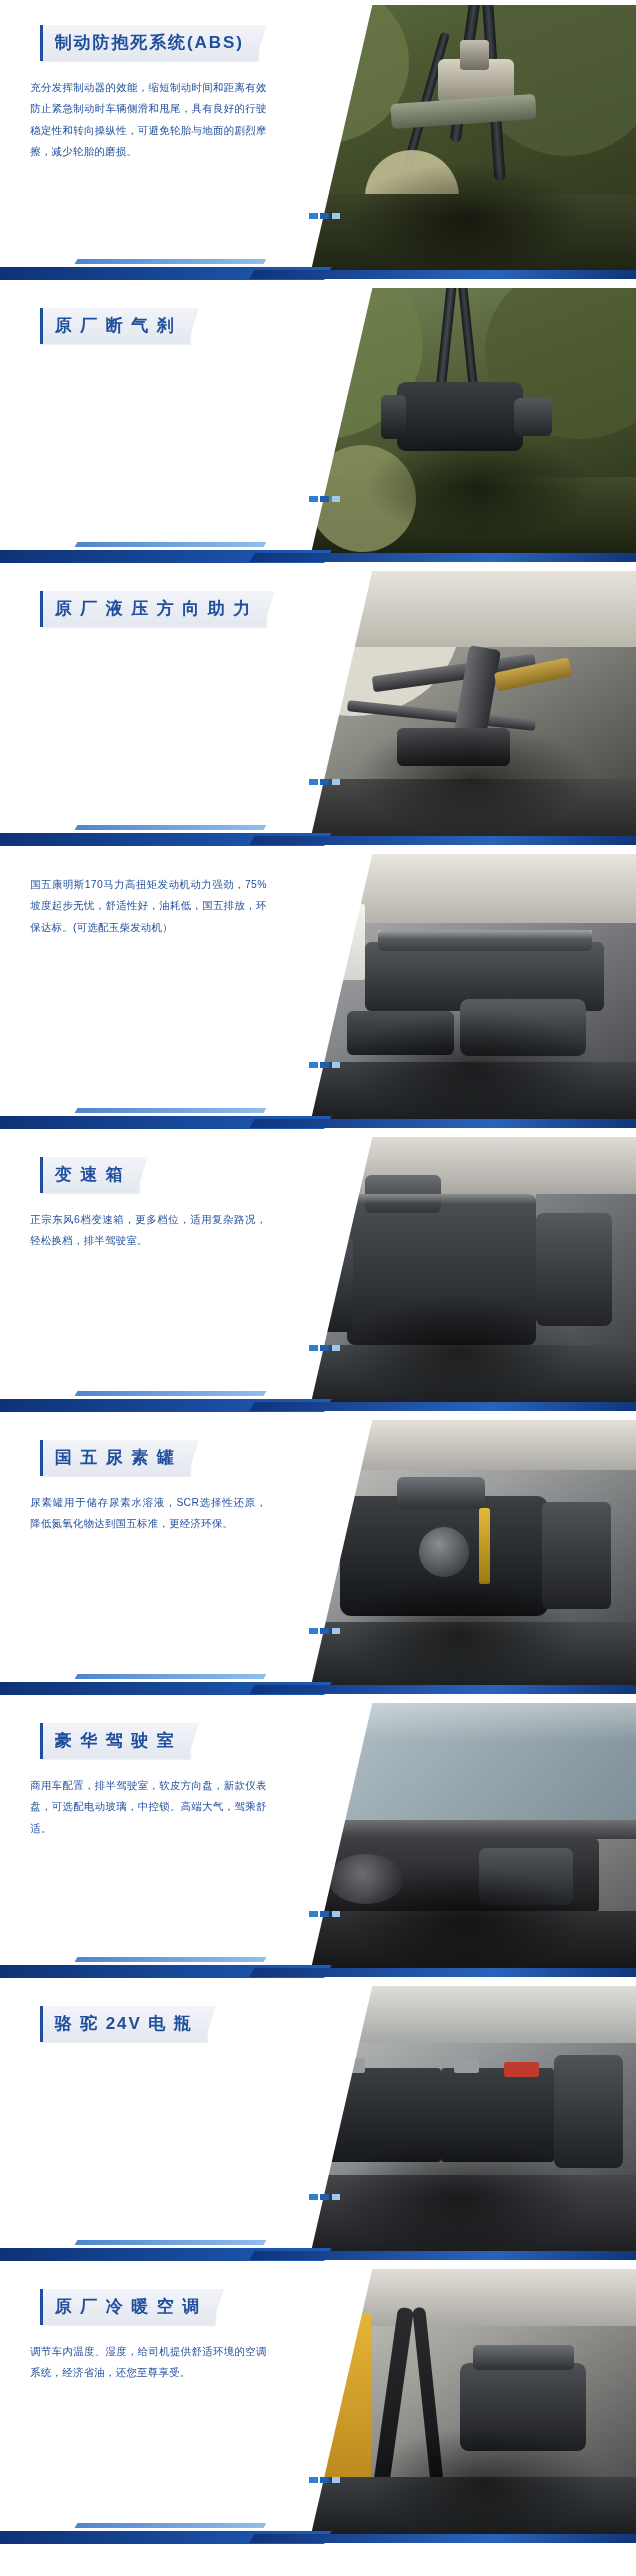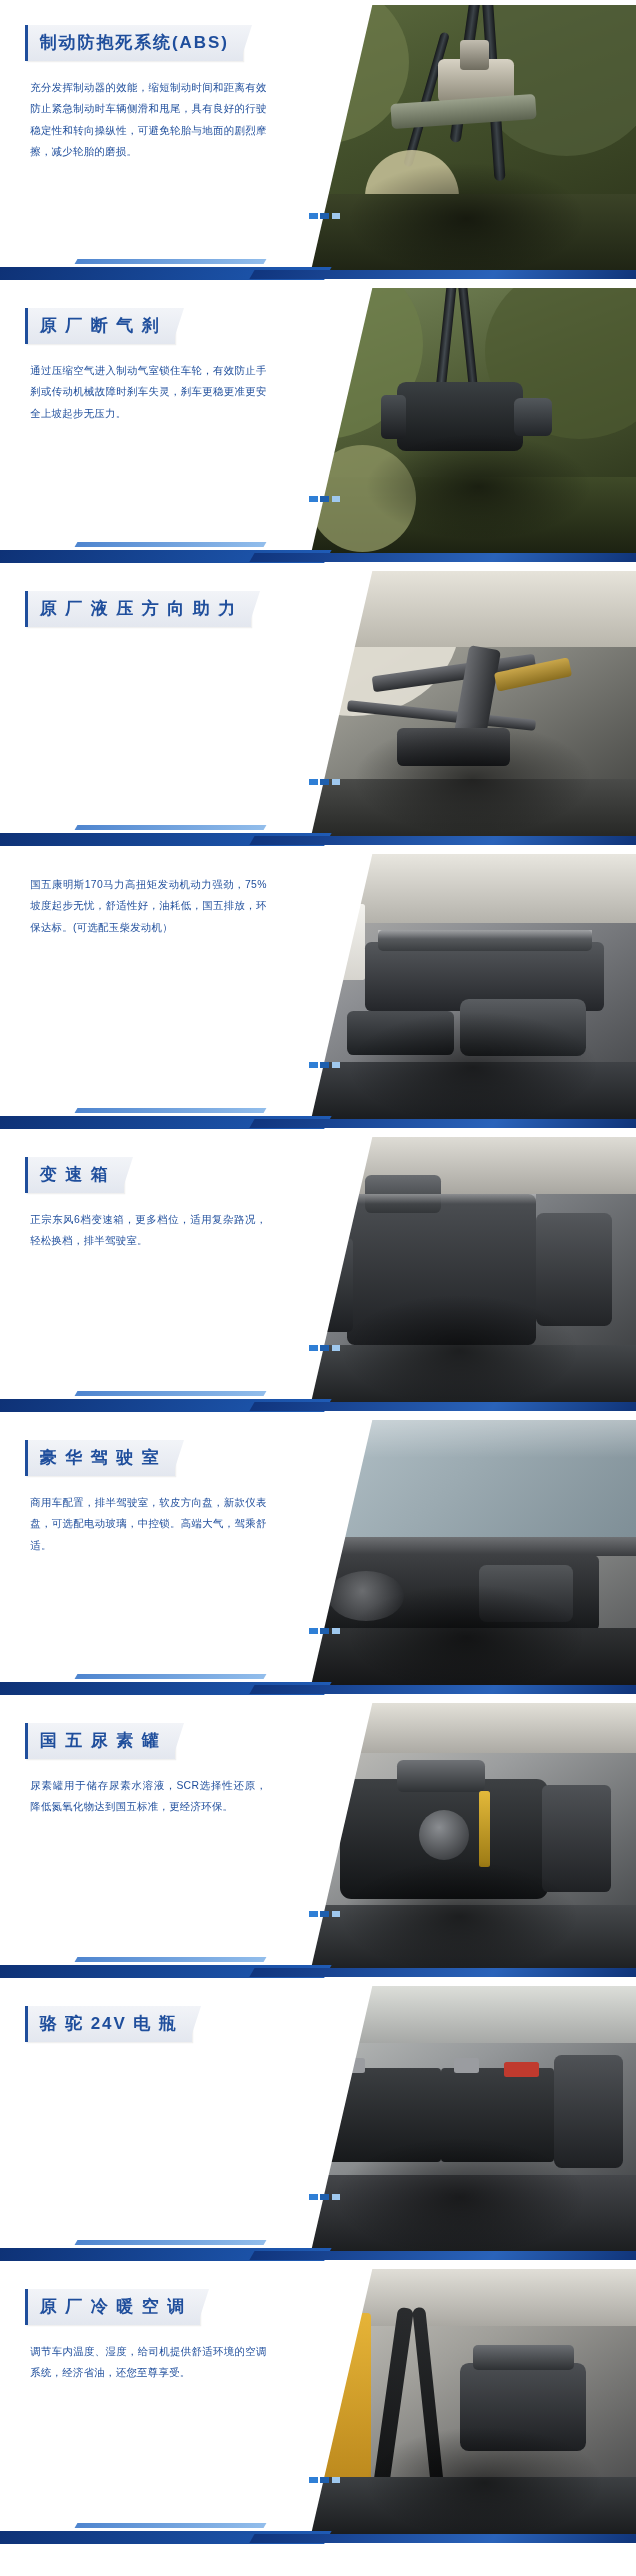--- a/index.html
+++ b/index.html
@@ -50,21 +50,21 @@
     top: 0;
     width: 296px;
     height: 283px;
     padding: 25px 23px 0 21.4px;
     z-index: 5;
   }
 
   .title-wrap {
     position: relative;
     display: inline-block;
-    margin-left: 4px;
+    margin-left: 19px;
     margin-bottom: 16.4px;
   }
   .title {
     position: relative;
     display: inline-block;
     font-size: 17px;
     font-weight: bold;
     color: #1f4e9c;
     letter-spacing: 1.9px;
     padding: 6.3px 14px 6.3px 11.3px;
@@ -259,21 +259,20 @@
           <i></i>
           <i></i>
           <i></i>
         </div>
     </div>
     <div class="wedge"></div>
     <div class="textpanel">
       <div class="title-wrap">
         <div class="title">原 厂 断 气 刹</div>
       </div>
-      <div class="desc">通过压缩空气进入制动气室锁住车轮，有效防止手刹或传动机械故障时刹车失灵，刹车更稳更准更安全上坡起步无压力。</div>
     </div>
     <div class="ribbon">
       <div class="bar1"></div>
         <div class="bar2"></div>
         <div class="bar3"></div>
     </div>
   </div>
 
   <div class="block">
     <div class="photo">
@@ -364,20 +363,52 @@
     </div>
     <div class="ribbon">
       <div class="bar1"></div>
         <div class="bar2"></div>
         <div class="bar3"></div>
     </div>
   </div>
 
   <div class="block">
     <div class="photo">
+      <div class="inner scene-urea">
+        <div class="rect" style="left:0;top:0;width:365px;height:50px;background:linear-gradient(180deg,#e2e0d8,#acaaa4);"></div>
+        <div class="tankbig" style="left:69px;top:76px;width:208px;height:120px;"></div>
+        <div class="rect" style="left:126px;top:57px;width:88px;height:31.5px;background:linear-gradient(180deg,#6f7276,#2f3235);border-radius:6.3px;"></div>
+        <div class="rect" style="left:148px;top:107px;width:50px;height:50px;background:radial-gradient(circle at 40% 35%,#8a8d91,#26282b);border-radius:50%;"></div>
+        <div class="rect" style="left:271px;top:82px;width:69px;height:107px;background:linear-gradient(180deg,#4f5256,#1f2124);border-radius:6.3px;"></div>
+        <div class="rect" style="left:208px;top:88px;width:11.3px;height:76px;background:linear-gradient(180deg,#e3b93a,#9c7a14);border-radius:2.5px;"></div>
+        <div class="rect" style="left:0;top:202px;width:365px;height:69px;background:linear-gradient(180deg,#46494c,#1b1d1f);"></div>
+        <div class="shadow" style="left:69px;top:157px;width:239px;height:113px;"></div>
+      </div>
+      <div class="dots" style="left:38px;top:208px;">
+          <i></i>
+          <i></i>
+          <i></i>
+        </div>
+    </div>
+    <div class="wedge"></div>
+    <div class="textpanel">
+      <div class="title-wrap">
+        <div class="title">国 五 尿 素 罐</div>
+      </div>
+      <div class="desc">尿素罐用于储存尿素水溶液，SCR选择性还原，降低氮氧化物达到国五标准，更经济环保。</div>
+    </div>
+    <div class="ribbon">
+      <div class="bar1"></div>
+        <div class="bar2"></div>
+        <div class="bar3"></div>
+    </div>
+  </div>
+
+  <div class="block">
+    <div class="photo">
       <div class="inner scene-cab">
         <div class="glass" style="left:0;top:0;width:365px;height:120px;"></div>
         <div class="rect" style="left:0;top:117px;width:365px;height:19px;background:linear-gradient(180deg,#6f7174,#3a3c3f);"></div>
         <div class="rect" style="left:38px;top:135px;width:290px;height:76px;background:linear-gradient(180deg,#3e4043,#16181a);border-radius:6.3px;"></div>
         <div class="rect" style="left:208px;top:145px;width:94px;height:57px;background:linear-gradient(180deg,#54575a,#232528);border-radius:7.6px;"></div>
         <div class="rect" style="left:57px;top:151px;width:76px;height:50px;background:radial-gradient(circle at 45% 40%,#6b6d70,#1c1e21);border-radius:50%;"></div>
         <div class="rect" style="left:0;top:208px;width:365px;height:63px;background:linear-gradient(180deg,#2f3133,#121314);"></div>
         <div class="metal" style="left:0;top:0;width:365px;height:38px;"></div>
         <div class="shadow" style="left:76px;top:164px;width:239px;height:107px;"></div>
       </div>
@@ -386,52 +417,20 @@
           <i></i>
           <i></i>
         </div>
     </div>
     <div class="wedge"></div>
     <div class="textpanel">
       <div class="title-wrap">
         <div class="title">豪 华 驾 驶 室</div>
       </div>
       <div class="desc">商用车配置，排半驾驶室，软皮方向盘，新款仪表盘，可选配电动玻璃，中控锁。高端大气，驾乘舒适。</div>
-    </div>
-    <div class="ribbon">
-      <div class="bar1"></div>
-        <div class="bar2"></div>
-        <div class="bar3"></div>
-    </div>
-  </div>
-
-  <div class="block">
-    <div class="photo">
-      <div class="inner scene-urea">
-        <div class="rect" style="left:0;top:0;width:365px;height:50px;background:linear-gradient(180deg,#e2e0d8,#acaaa4);"></div>
-        <div class="tankbig" style="left:69px;top:76px;width:208px;height:120px;"></div>
-        <div class="rect" style="left:126px;top:57px;width:88px;height:31.5px;background:linear-gradient(180deg,#6f7276,#2f3235);border-radius:6.3px;"></div>
-        <div class="rect" style="left:148px;top:107px;width:50px;height:50px;background:radial-gradient(circle at 40% 35%,#8a8d91,#26282b);border-radius:50%;"></div>
-        <div class="rect" style="left:271px;top:82px;width:69px;height:107px;background:linear-gradient(180deg,#4f5256,#1f2124);border-radius:6.3px;"></div>
-        <div class="rect" style="left:208px;top:88px;width:11.3px;height:76px;background:linear-gradient(180deg,#e3b93a,#9c7a14);border-radius:2.5px;"></div>
-        <div class="rect" style="left:0;top:202px;width:365px;height:69px;background:linear-gradient(180deg,#46494c,#1b1d1f);"></div>
-        <div class="shadow" style="left:69px;top:157px;width:239px;height:113px;"></div>
-      </div>
-      <div class="dots" style="left:38px;top:208px;">
-          <i></i>
-          <i></i>
-          <i></i>
-        </div>
-    </div>
-    <div class="wedge"></div>
-    <div class="textpanel">
-      <div class="title-wrap">
-        <div class="title">国 五 尿 素 罐</div>
-      </div>
-      <div class="desc">尿素罐用于储存尿素水溶液，SCR选择性还原，降低氮氧化物达到国五标准，更经济环保。</div>
     </div>
     <div class="ribbon">
       <div class="bar1"></div>
         <div class="bar2"></div>
         <div class="bar3"></div>
     </div>
   </div>
 
   <div class="block">
     <div class="photo">

